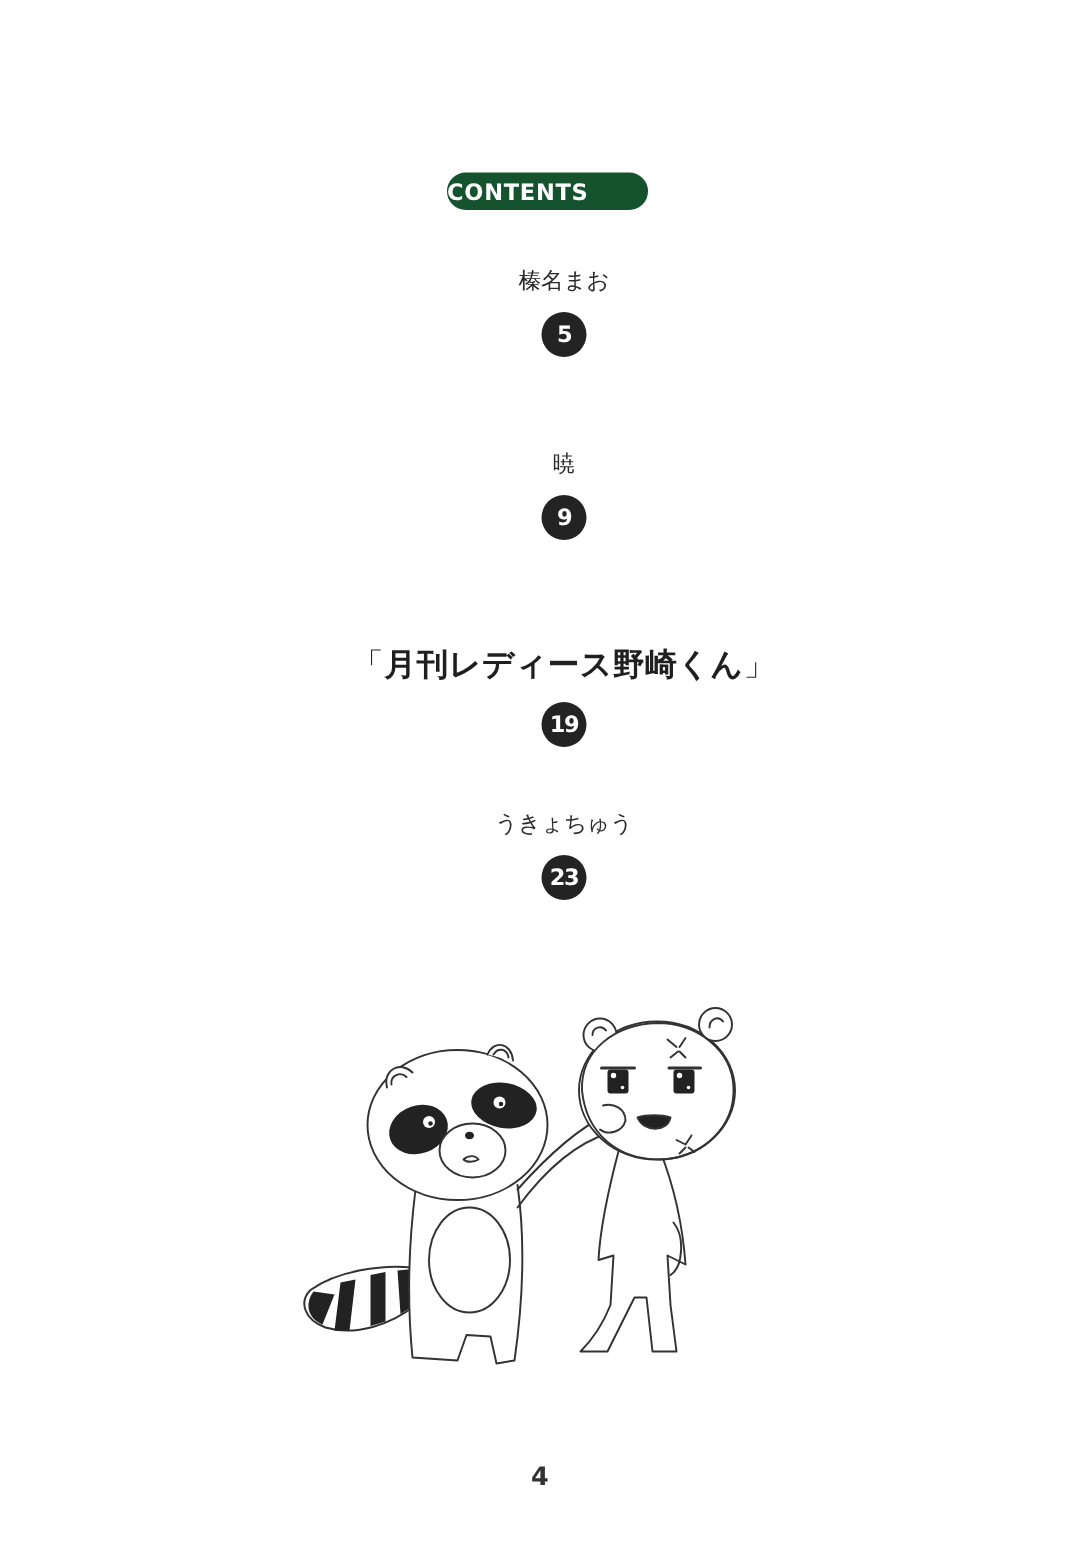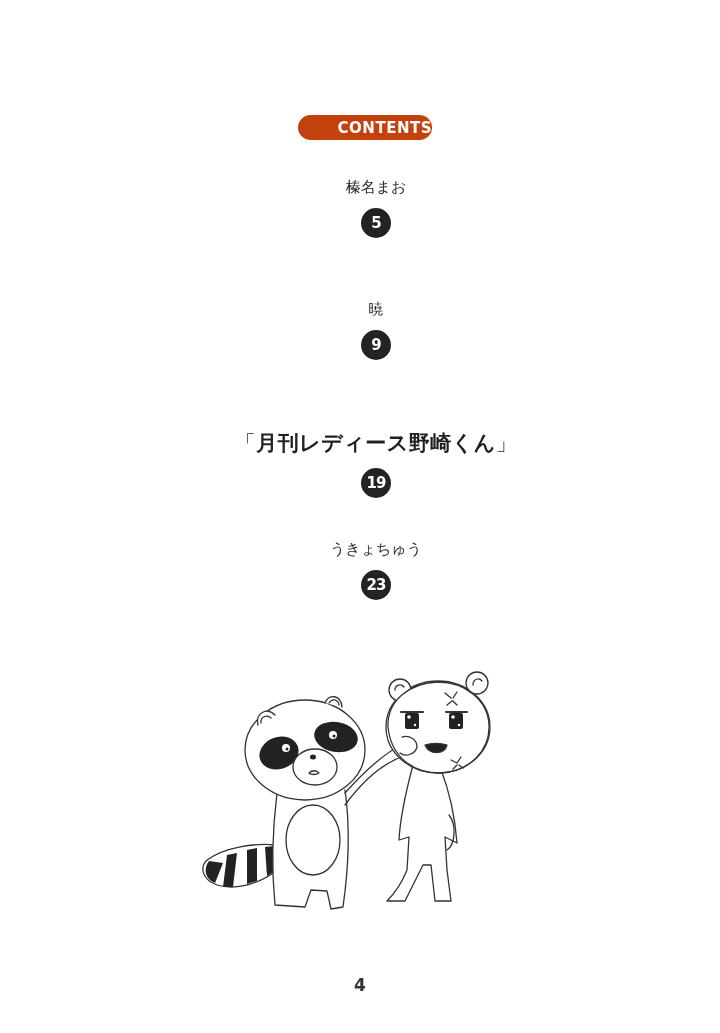--- a/index.html
+++ b/index.html
@@ -14,30 +14,30 @@
       overflow: hidden;
       font-family: "DejaVu Sans", "Liberation Sans", sans-serif;
       color: #222222;
     }
     .contents-pill {
       position: absolute;
       left: 298px;
       top: 115px;
       width: 134px;
       height: 25px;
-      background: #c2410c;
+      background: #14532d;
       border-radius: 13px;
       color: #ffffff;
       font-family: "DejaVu Sans", sans-serif;
       font-weight: bold;
       font-size: 15px;
       letter-spacing: 0.5px;
       display: flex;
       align-items: center;
-      justify-content: flex-end;
+      justify-content: flex-start;
     }
     .entry {
       position: absolute;
       left: 0;
       width: 720px;
       text-align: center;
       padding-left: 16px;
     }
     .author {
       font-size: 15px;

